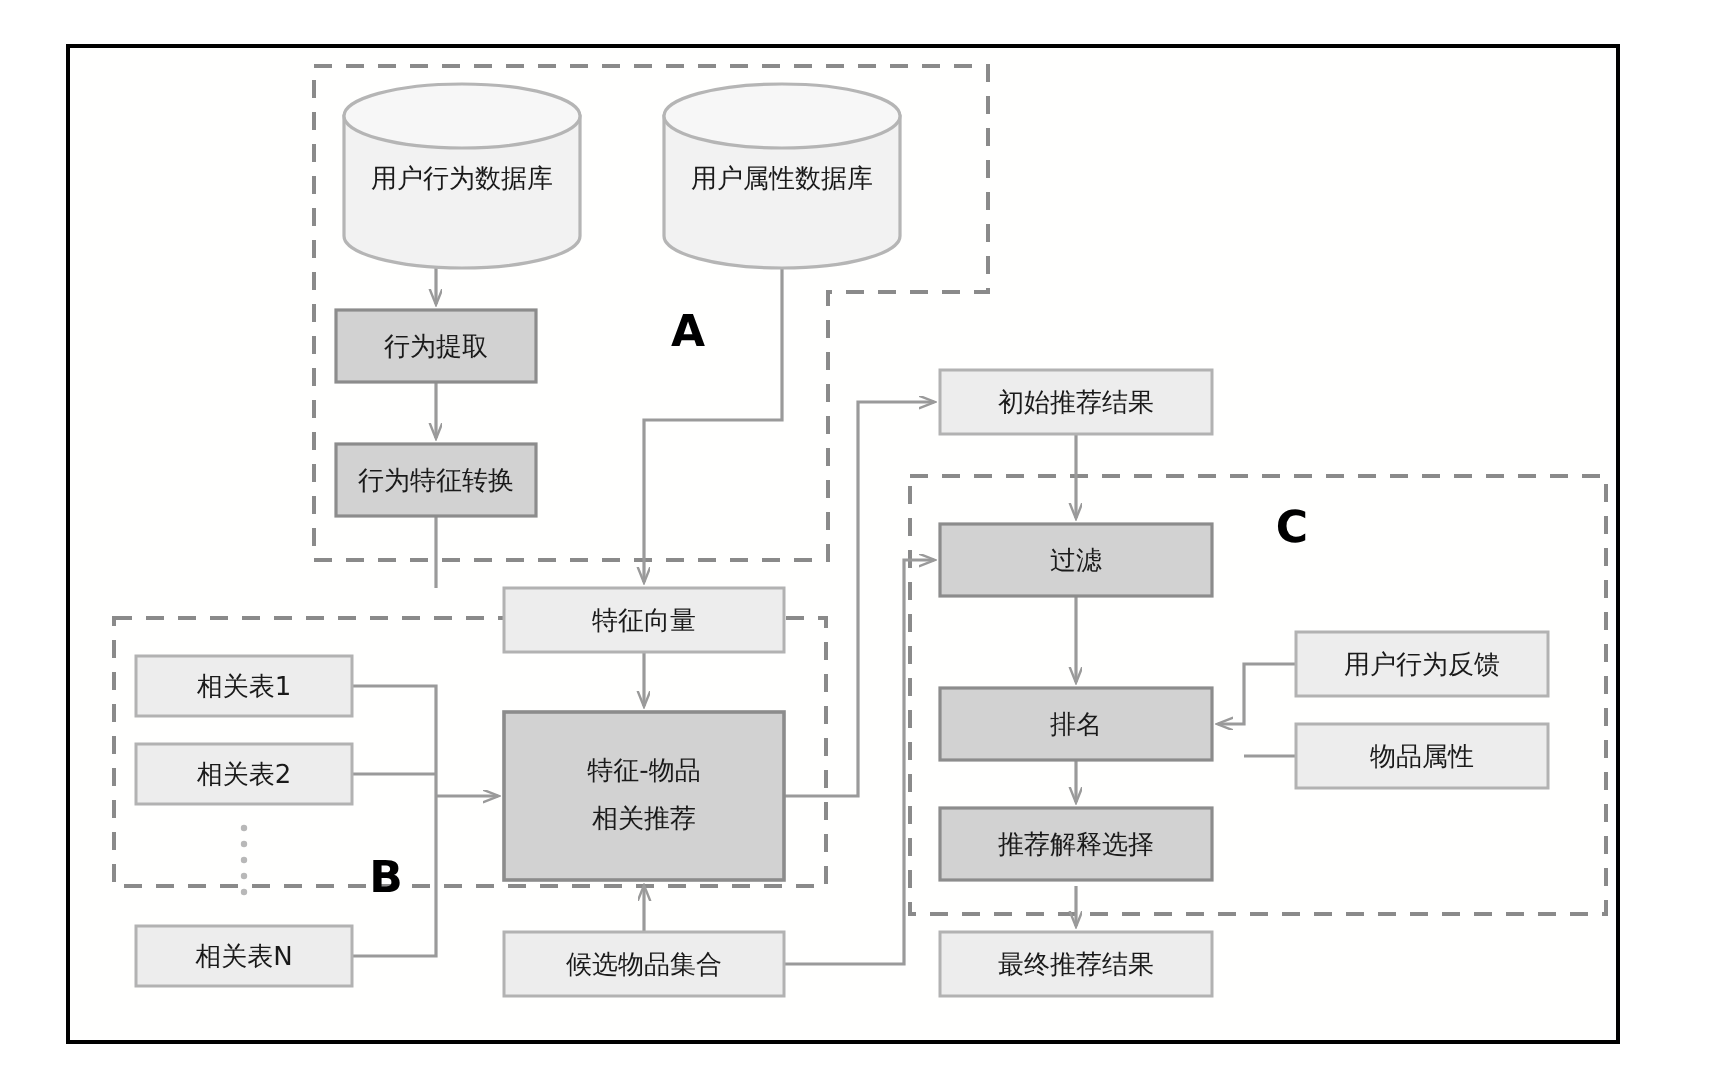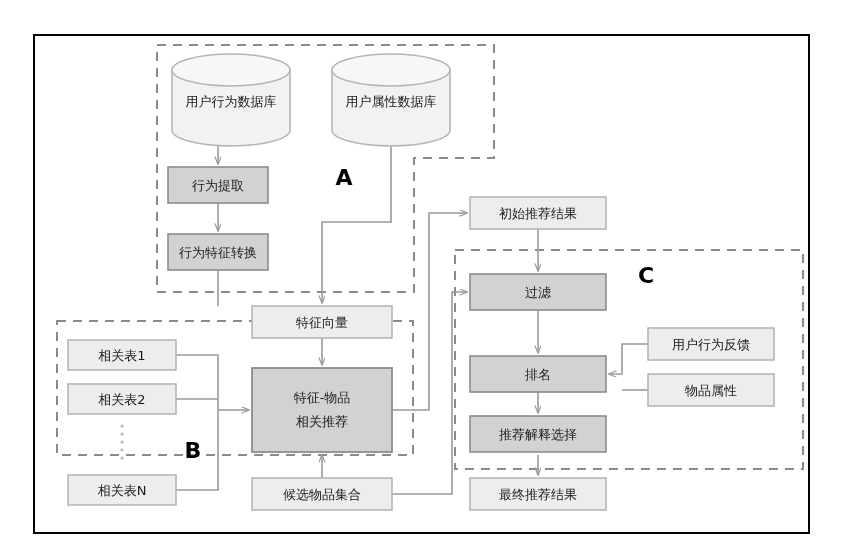--- a/index.html
+++ b/index.html
@@ -1,18 +1,18 @@
 <!DOCTYPE html>
 <html><head>
 <meta charset="utf-8">
 <style>
   html,body{margin:0;padding:0;background:#ffffff;}
   body{width:863px;height:542px;overflow:hidden;
        font-family:"DejaVu Sans","Liberation Sans",sans-serif;}
-  #stage{position:relative;width:863px;height:452px;background:#fff;margin-top:12px;}
+  #stage{position:relative;width:863px;height:452px;background:#fff;}
   #frame{position:absolute;left:33px;top:22px;width:777px;height:500px;
          border:2px solid #000;background:#fffffe;box-sizing:border-box;}
   svg{position:absolute;left:0;top:0;width:863px;height:542px;}
   .nodetext{font-size:13px;fill:#1a1a1a;text-anchor:middle;
             dominant-baseline:middle;font-family:"DejaVu Sans","Liberation Sans",sans-serif;}
   .grouplabel{font-size:22px;font-weight:bold;fill:#000;text-anchor:middle;
               dominant-baseline:middle;font-family:"DejaVu Sans","Liberation Sans",sans-serif;}
   .dbtext{font-size:13px;fill:#1a1a1a;text-anchor:middle;dominant-baseline:middle;}
 </style>
 </head>

